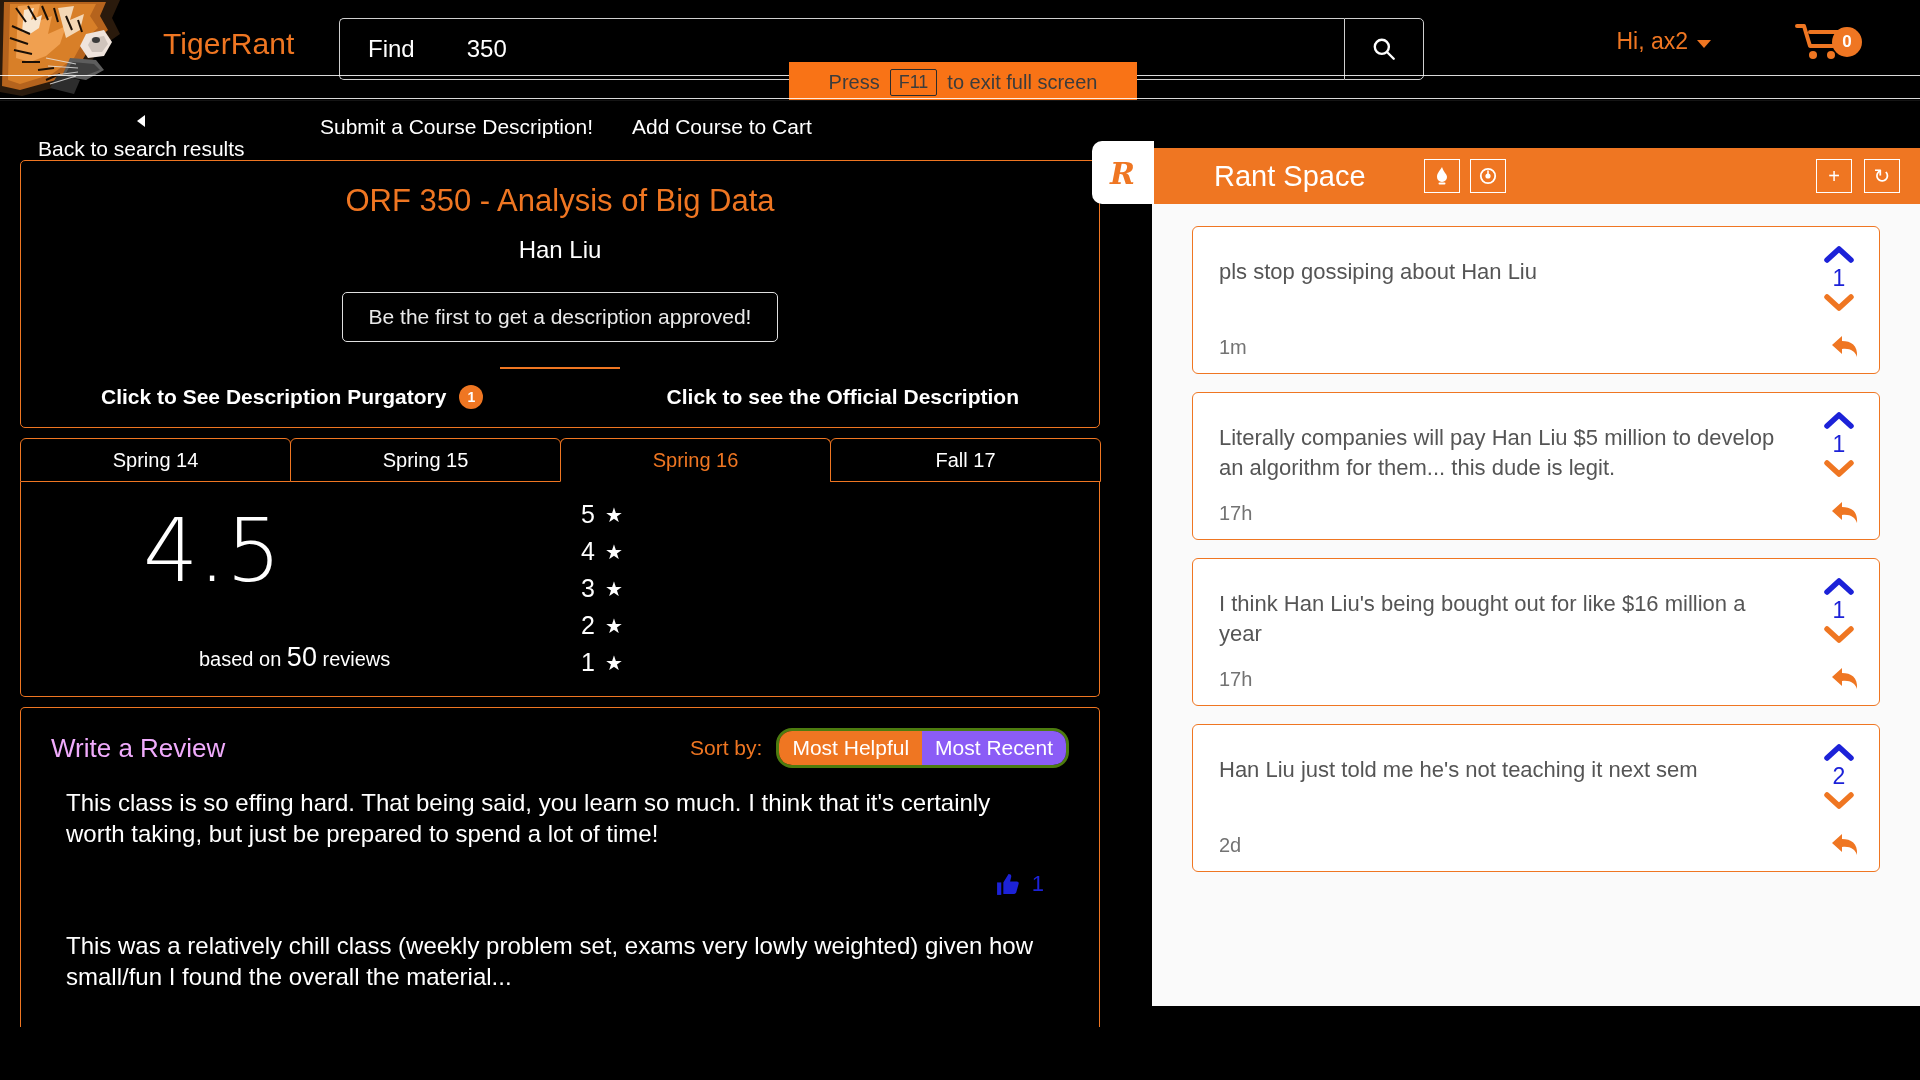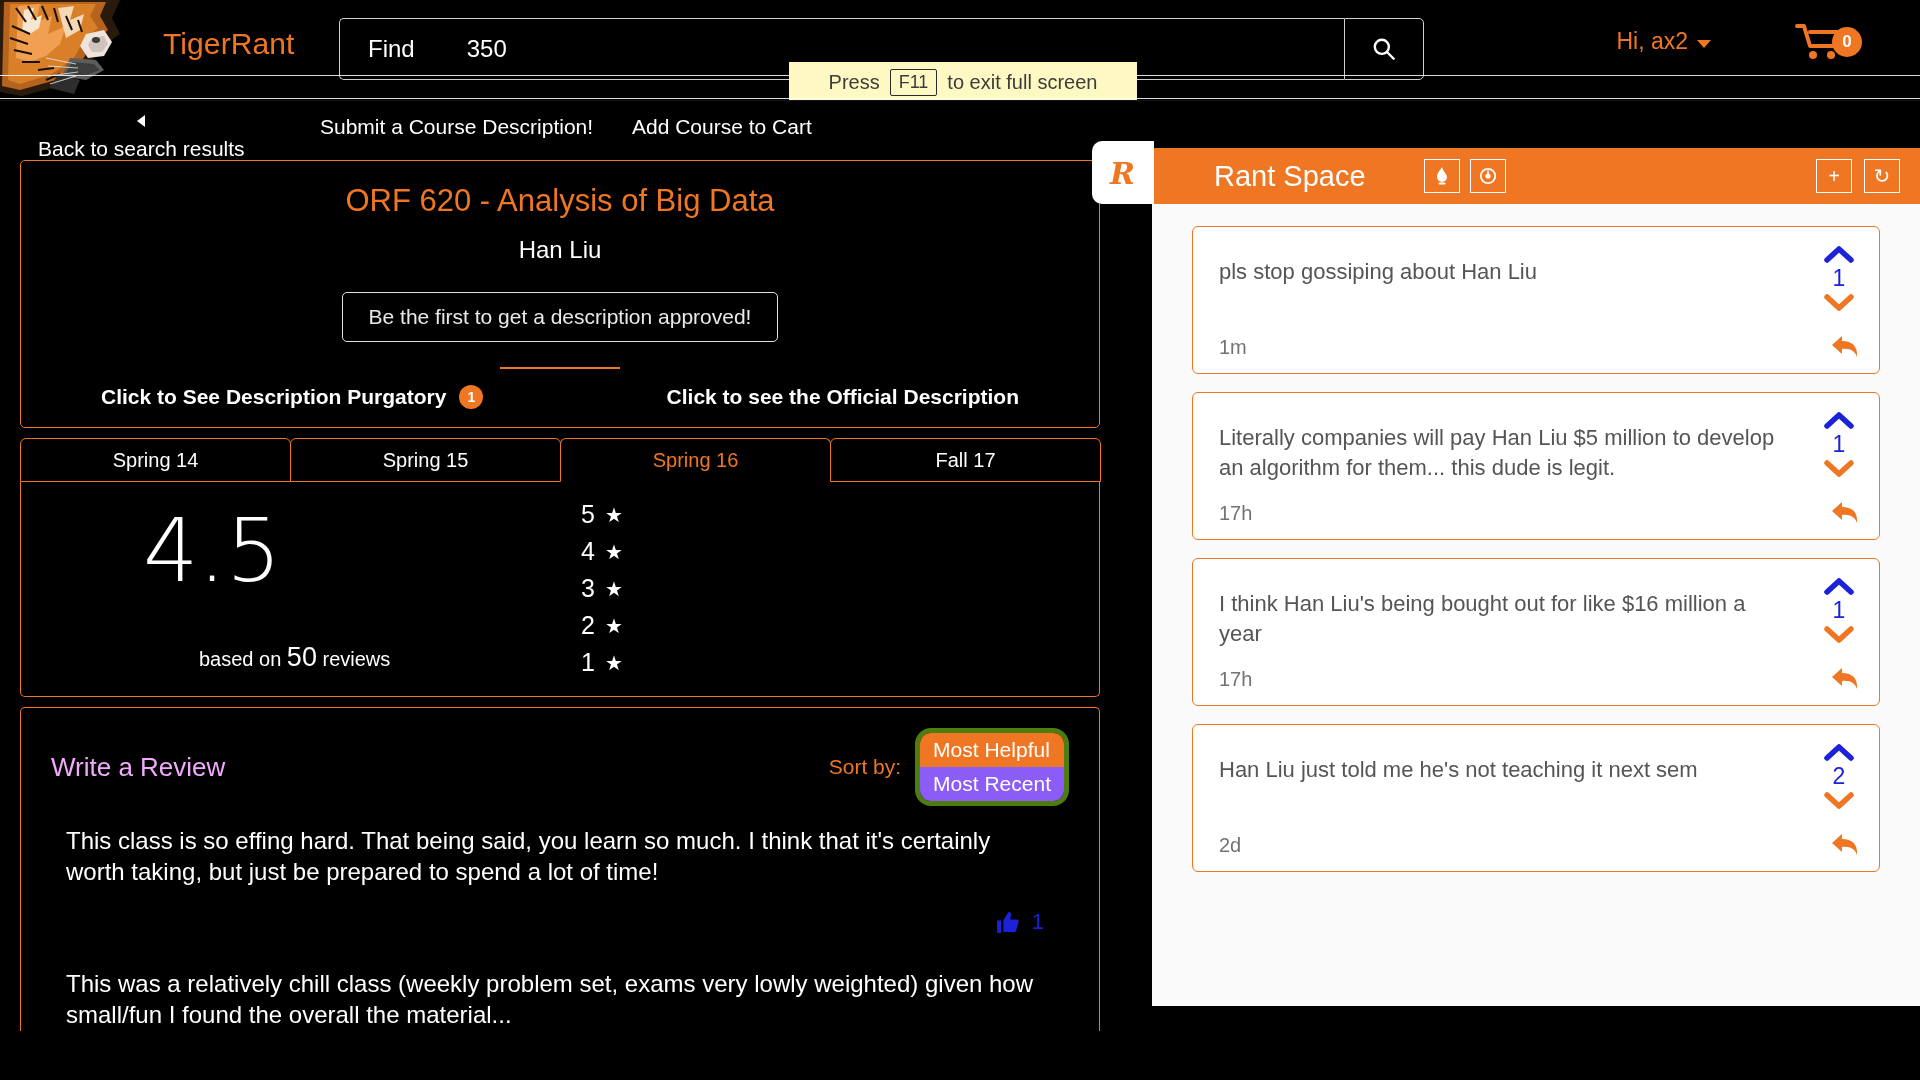--- a/index.html
+++ b/index.html
@@ -38,21 +38,21 @@
   .search-value { font-size: 24px; color: #fff; margin-left: 52px; }
   .search-btn {
     width: 80px; border: 1px solid #cfcfcf; border-radius: 0 5px 5px 0;
     background: #000; display: flex; align-items: center; justify-content: center;
     cursor: pointer;
   }
   .search-btn svg { width: 26px; height: 26px; }
 
   .fs-hint {
     position: absolute; left: 789px; top: 62px; width: 348px; height: 40px;
-    background: #fef9c3; display: flex; align-items: center; justify-content: center;
+    background: #f97316; display: flex; align-items: center; justify-content: center;
     gap: 10px; color: #3c3c3c; font-size: 20px;
   }
   .fs-hint .kbd {
     border: 1px solid #2c2c2c; padding: 2px 8px; color: #3c3c3c;
     font-size: 18px; border-radius: 2px;
   }
   .fs-line { position: absolute; left: 0; width: 1920px; height: 1px; background: #fff; opacity: .85; }
 
   .greeting {
     position: absolute; right: 209px; top: 28px;
@@ -156,21 +156,21 @@
 
   
   .reviews-card { margin: 0 20px 0 20px; border-radius: 5px 5px 0 0; border-bottom: none; min-height: 320px; }
   .reviews-head {
     display: flex; align-items: center; padding: 20px 30px 0 30px;
   }
   .write-review { color: #f0abfc; font-size: 26px; cursor: pointer; }
   .sortwrap { margin-left: auto; display: flex; align-items: center; gap: 14px; }
   .sort-label { color: #ef7622; font-size: 21px; }
   .sort-toggle {
-    display: flex; border: 5px solid #4d7c0f; border-radius: 16px; overflow: hidden; flex-direction: column;
+    display: flex; border: 3px solid #4d7c0f; border-radius: 16px; overflow: hidden;
   }
   .sort-opt {
     padding: 5px 13px; font-size: 21px; color: #fff; background: #8b5cf6; cursor: pointer;
   }
   .sort-opt.active { background: #ef7622; color: #fff; }
   .review-body { padding: 20px 45px 0 45px; }
   .review-text { color: #fff; font-size: 24px; line-height: 1.28; }
   .review-like {
     display: flex; align-items: center; justify-content: flex-end;
     gap: 12px; margin-top: 22px; padding-right: 10px;
@@ -316,21 +316,21 @@
       <span>Submit a Course Description!</span>
     </div>
     <div class="subnav-item" id="nav2">
       <span>Add Course to Cart</span>
     </div>
   </div>
 
   <div class="content">
 
     <div class="card course-card">
-      <div class="course-title">ORF 620 - Analysis of Big Data</div>
+      <div class="course-title">ORF 350 - Analysis of Big Data</div>
       <div class="course-prof">Han Liu</div>
       <button class="approve-btn">Be the first to get a description approved!</button>
       <div class="divider-orange"></div>
       <div class="desc-links">
         <div class="desc-link left">
           <span>Click to See Description Purgatory</span>
           <span class="badge-orange">1</span>
         </div>
         <div class="desc-link">
           <span>Click to see the Official Description</span>

